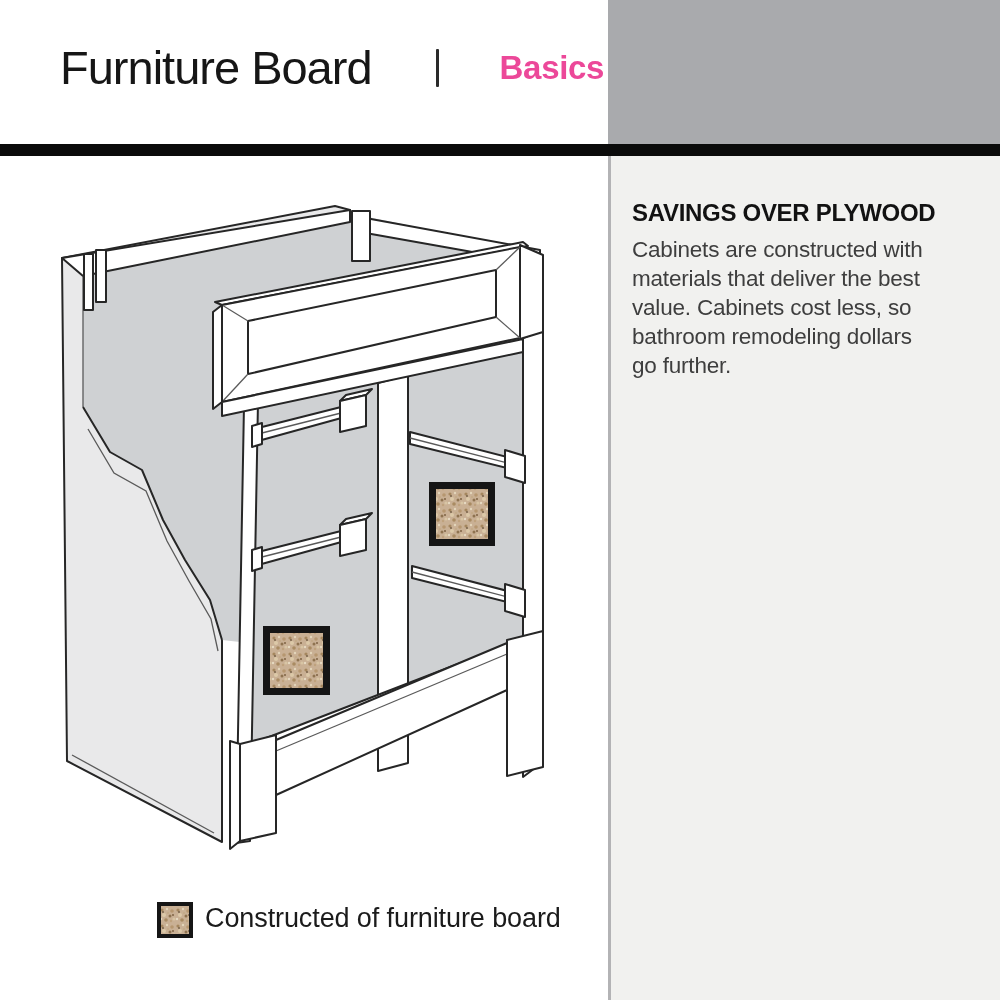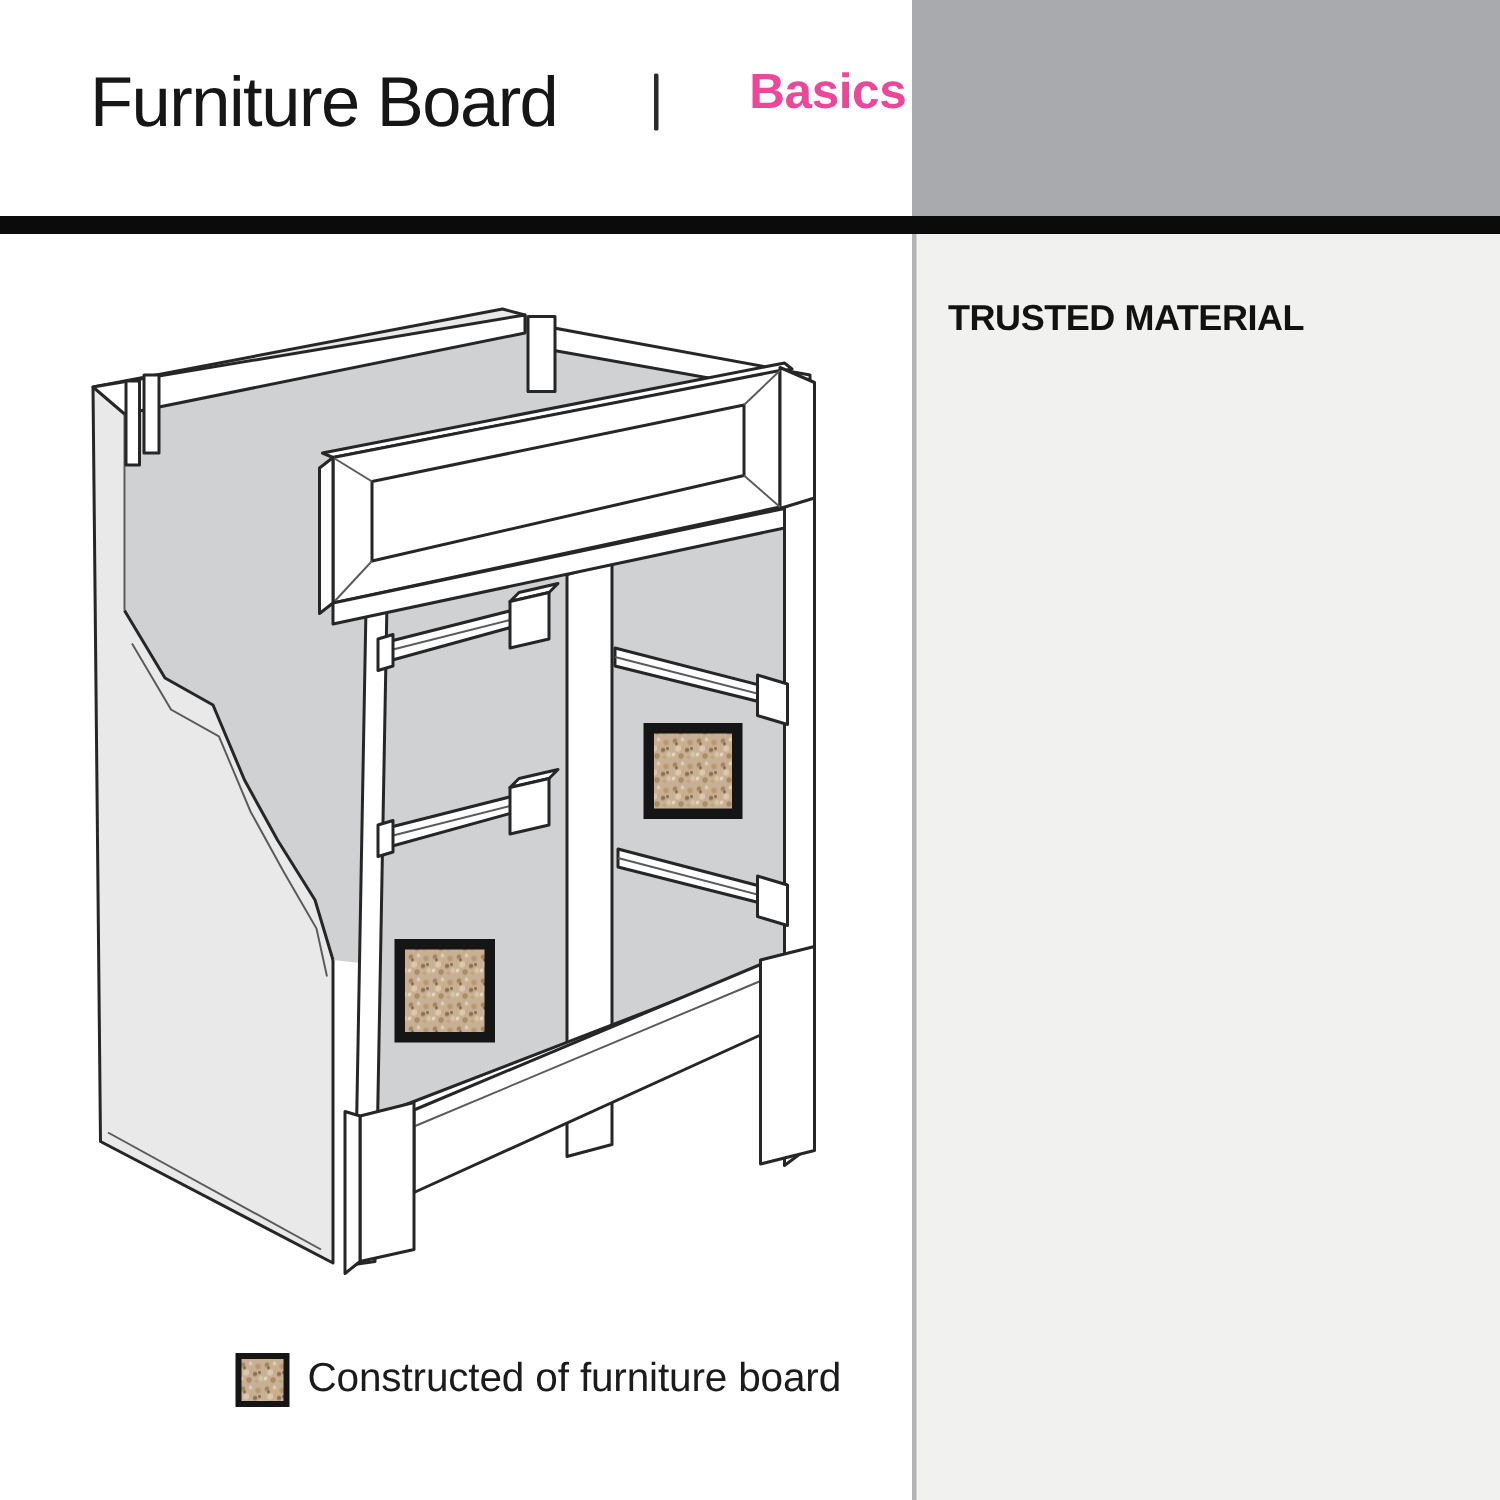--- a/index.html
+++ b/index.html
@@ -5,21 +5,21 @@
   html,body{margin:0;padding:0;}
   body{
     width:1000px;height:1000px;position:relative;overflow:hidden;
     background:#ffffff;
     font-family:"Liberation Sans", sans-serif;
     -webkit-font-smoothing:antialiased;
   }
   
   .accent-block{position:absolute;left:608px;top:0;width:392px;height:144px;}
   .black-rule{position:absolute;left:0;top:144px;width:1000px;height:12px;}
-  .titlebar{position:absolute;left:60px;top:44px;display:flex;align-items:flex-start;gap:40px;}
+  .titlebar{position:absolute;left:60px;top:44px;display:flex;align-items:center;gap:40px;}
   .title{font-size:47px;font-weight:500;letter-spacing:-1px;color:#161616;line-height:1;}
   .title-sep{display:inline-block;width:3px;height:38px;background:#2a2a2a;margin:0 21px 0 24px;align-self:center;border-radius:1px;}
   .subtitle{font-size:33px;font-weight:700;letter-spacing:-0.3px;color:#ec4899;line-height:1;}
   
   .panel{
     position:absolute;left:608px;top:156px;width:392px;height:844px;
     box-sizing:border-box;border-left:3px solid #b3b3b5;
     padding:42px 18px 0 21px;
   }
   .panel h2{
@@ -163,17 +163,24 @@
   <g>
     <rect class="frame" x="157" y="747" width="36" height="36"></rect>
     <rect x="161" y="751" width="28" height="28" fill="url(#pb)"></rect>
   </g>
 </svg>
 
 <div class="legend-label">Constructed of furniture board</div>
 
 <aside class="panel" style="background:#f1f1ef">
   <section>
-    <h2>TRUSTED MATERIAL</h2>
+    <h2>SAVINGS OVER PLYWOOD</h2>
+    <p>Cabinets are constructed with
+materials that deliver the best
+value. Cabinets cost less, so
+bathroom remodeling dollars
+go further.</p>
+  </section>
+  <section>
   </section>
   <section>
   </section>
 </aside>
 
 </body></html>

